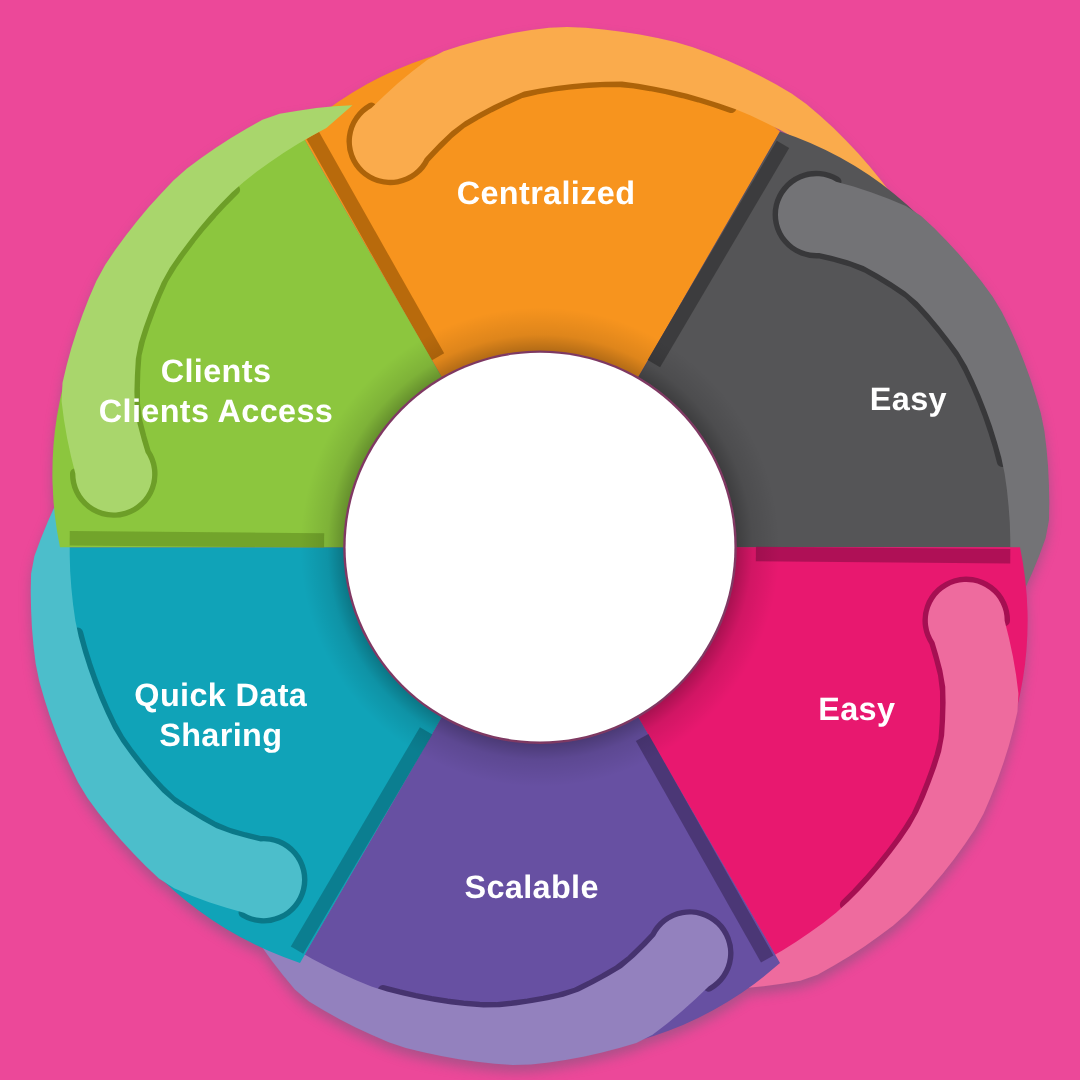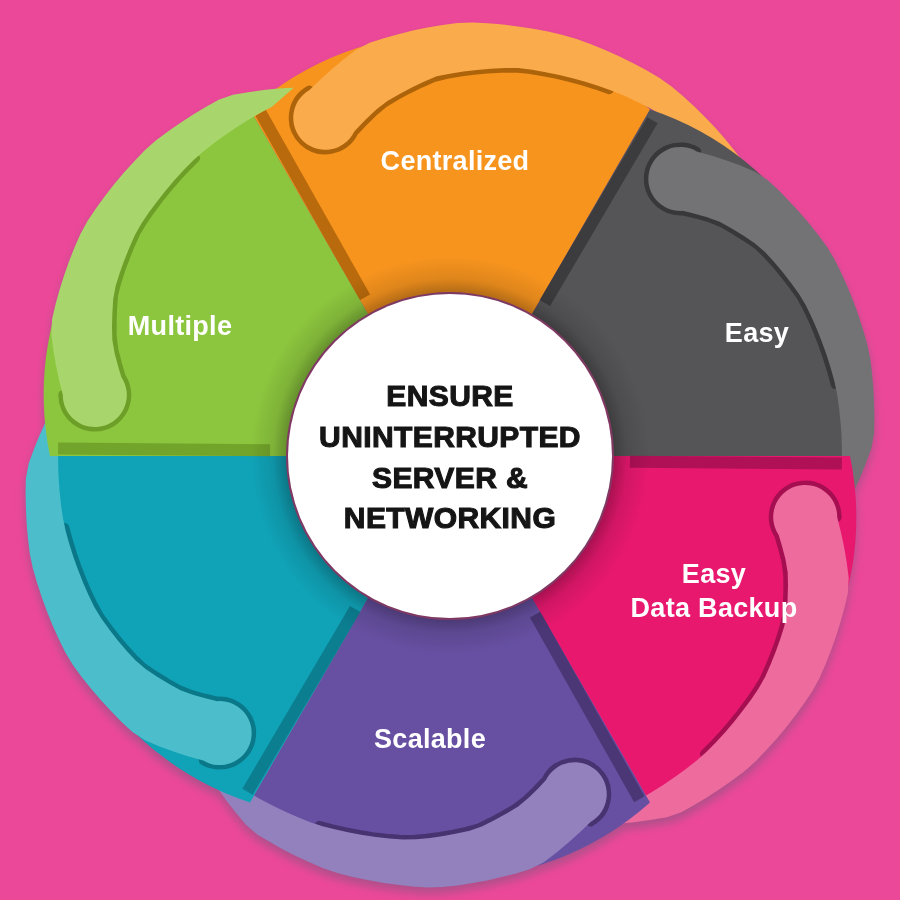--- a/index.html
+++ b/index.html
@@ -74,29 +74,27 @@
   </svg>
 
   <div class="seg-label" style="left:455px;top:161px">
     <span>Centralized</span>
   </div>
   <div class="seg-label" style="left:757px;top:333px">
     <span>Easy</span>
   </div>
   <div class="seg-label" style="left:714px;top:591px">
     <span>Easy</span>
-    <span>Data Backup</span>
   </div>
-  <div class="seg-label" style="left:430px;top:739px">
+  <div class="seg-label" style="left:443px;top:739px">
     <span>Scalable</span>
   </div>
+  <div class="seg-label" style="left:184px;top:596px">
+    <span>Quick Data</span>
+    <span>Sharing</span>
+  </div>
   <div class="seg-label" style="left:180px;top:326px">
-    <span>Multiple</span>
+    <span>Clients</span>
+    <span>Clients Access</span>
   </div>
 
-  <div id="center-label">
-    <span>ENSURE</span>
-    <span>UNINTERRUPTED</span>
-    <span>SERVER &amp;</span>
-    <span>NETWORKING</span>
-  </div>
 
 </div>
 
 </body></html>

